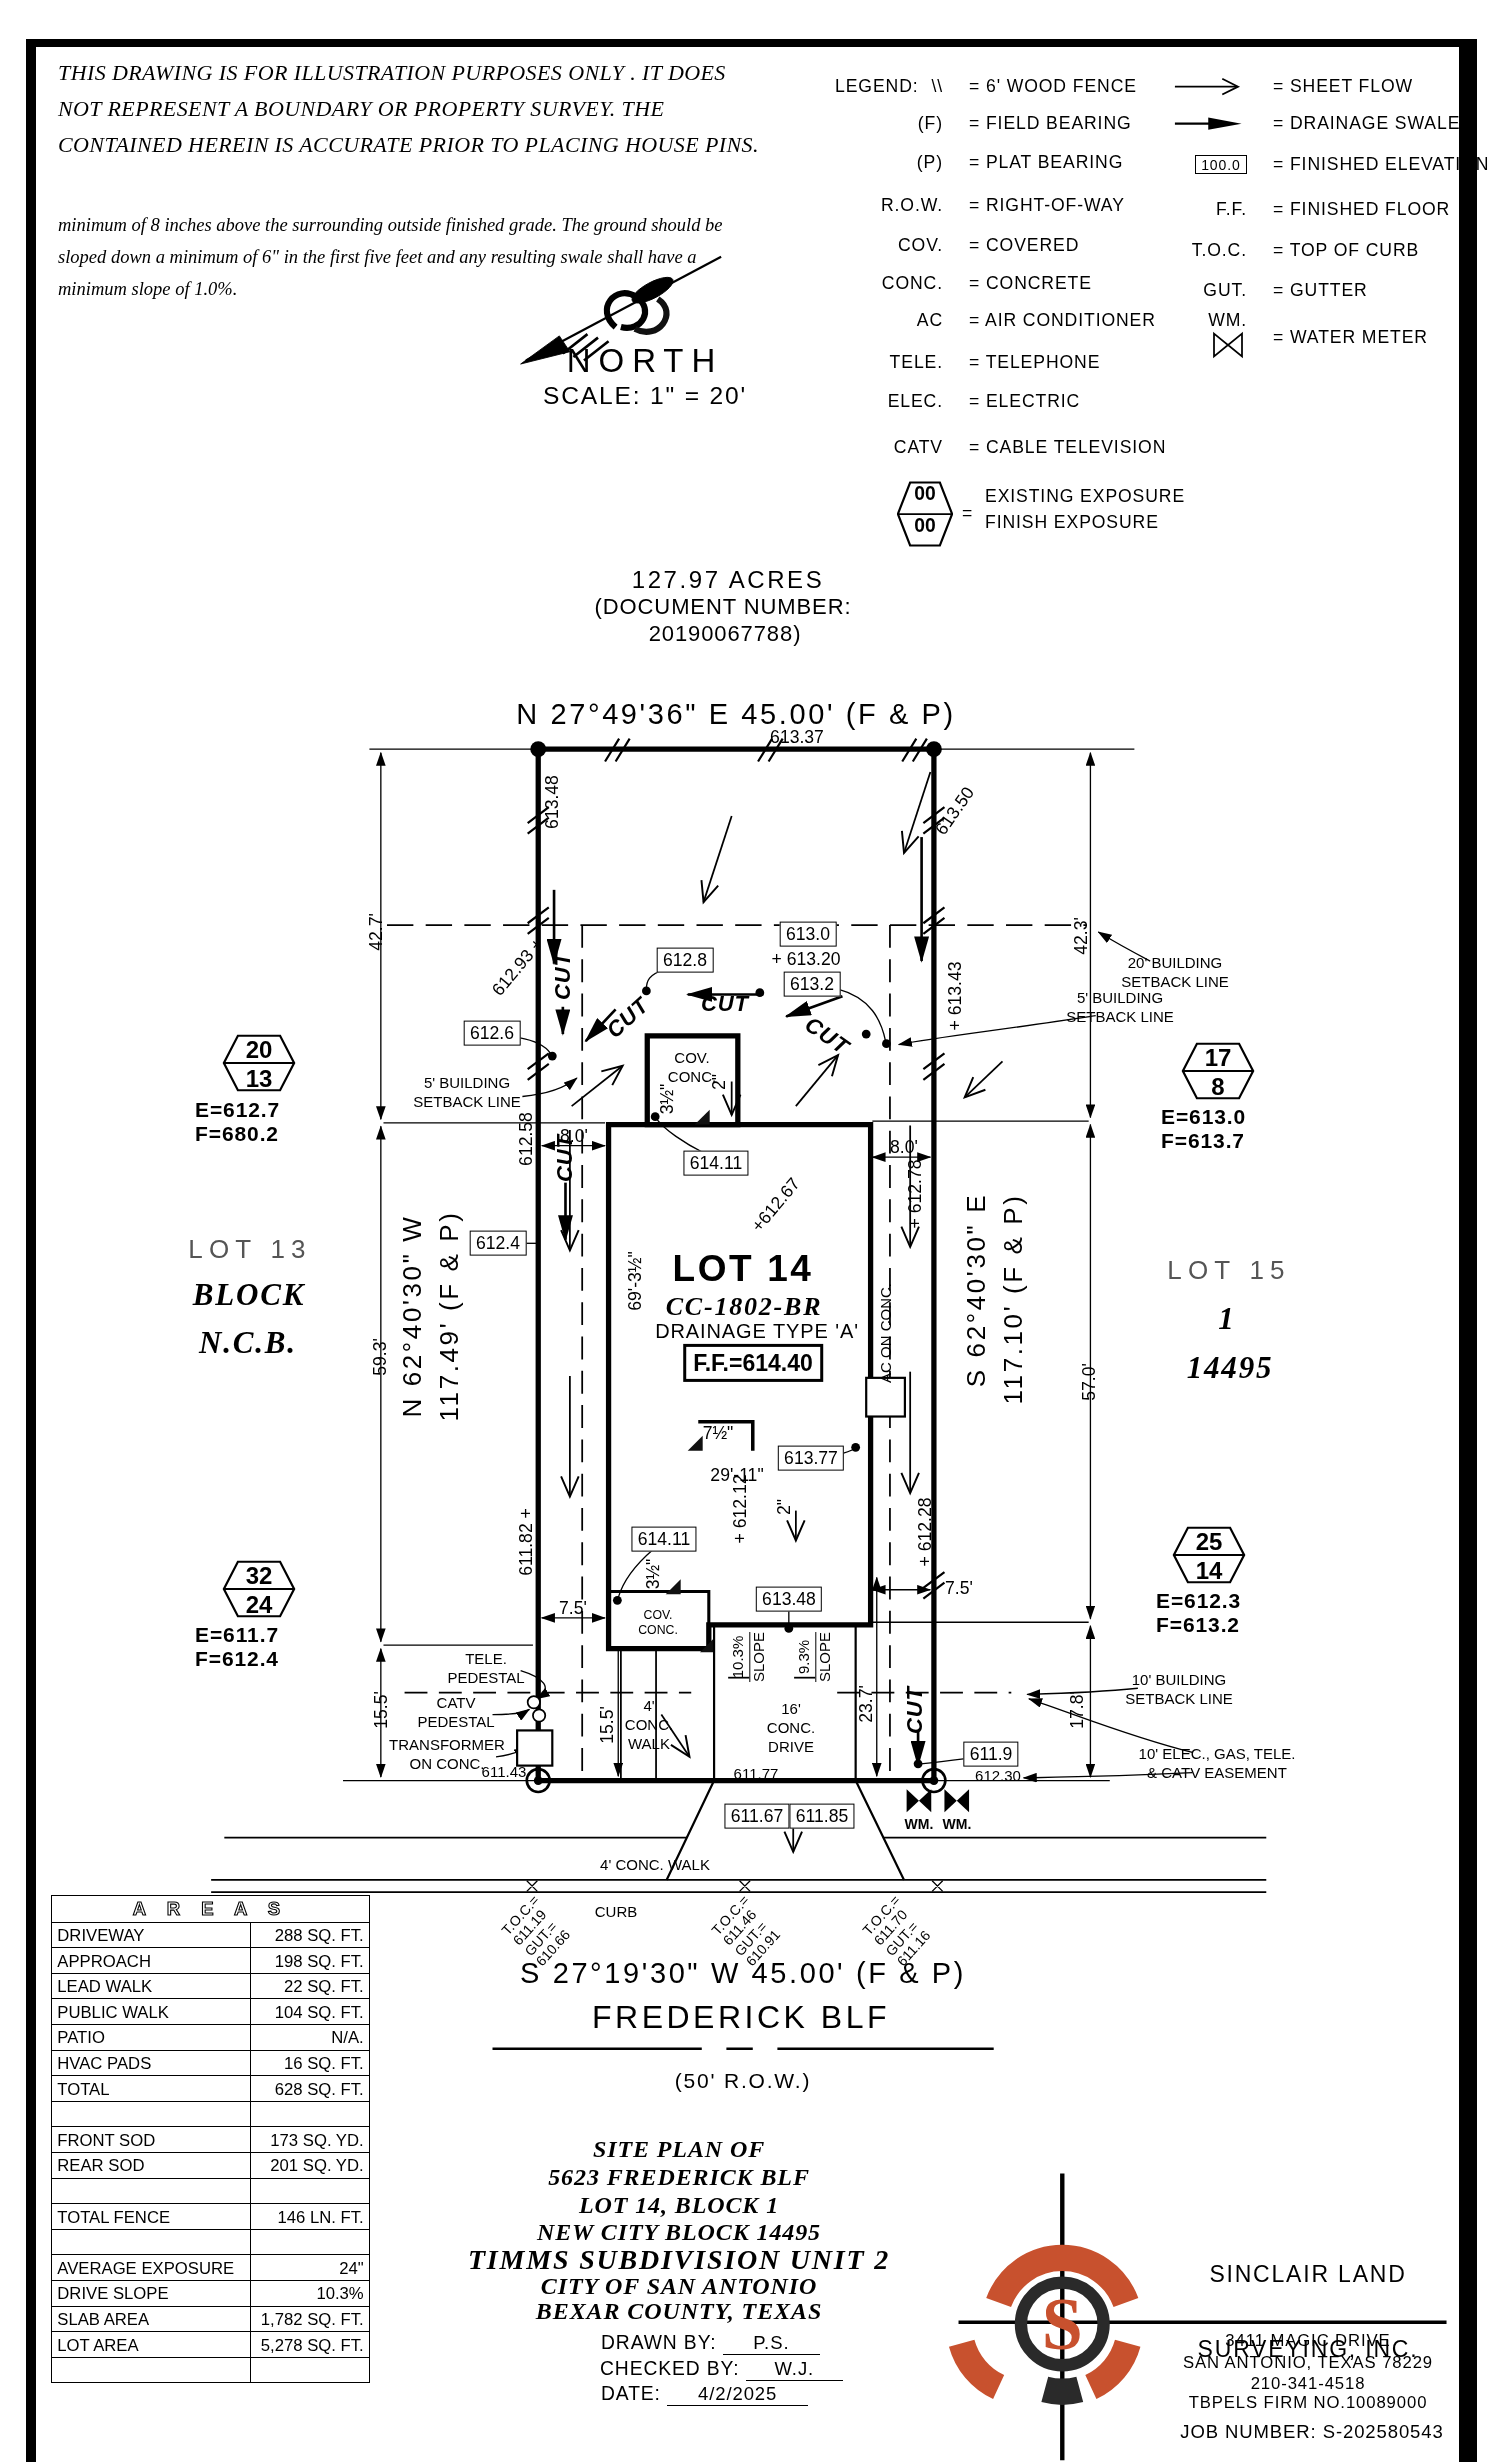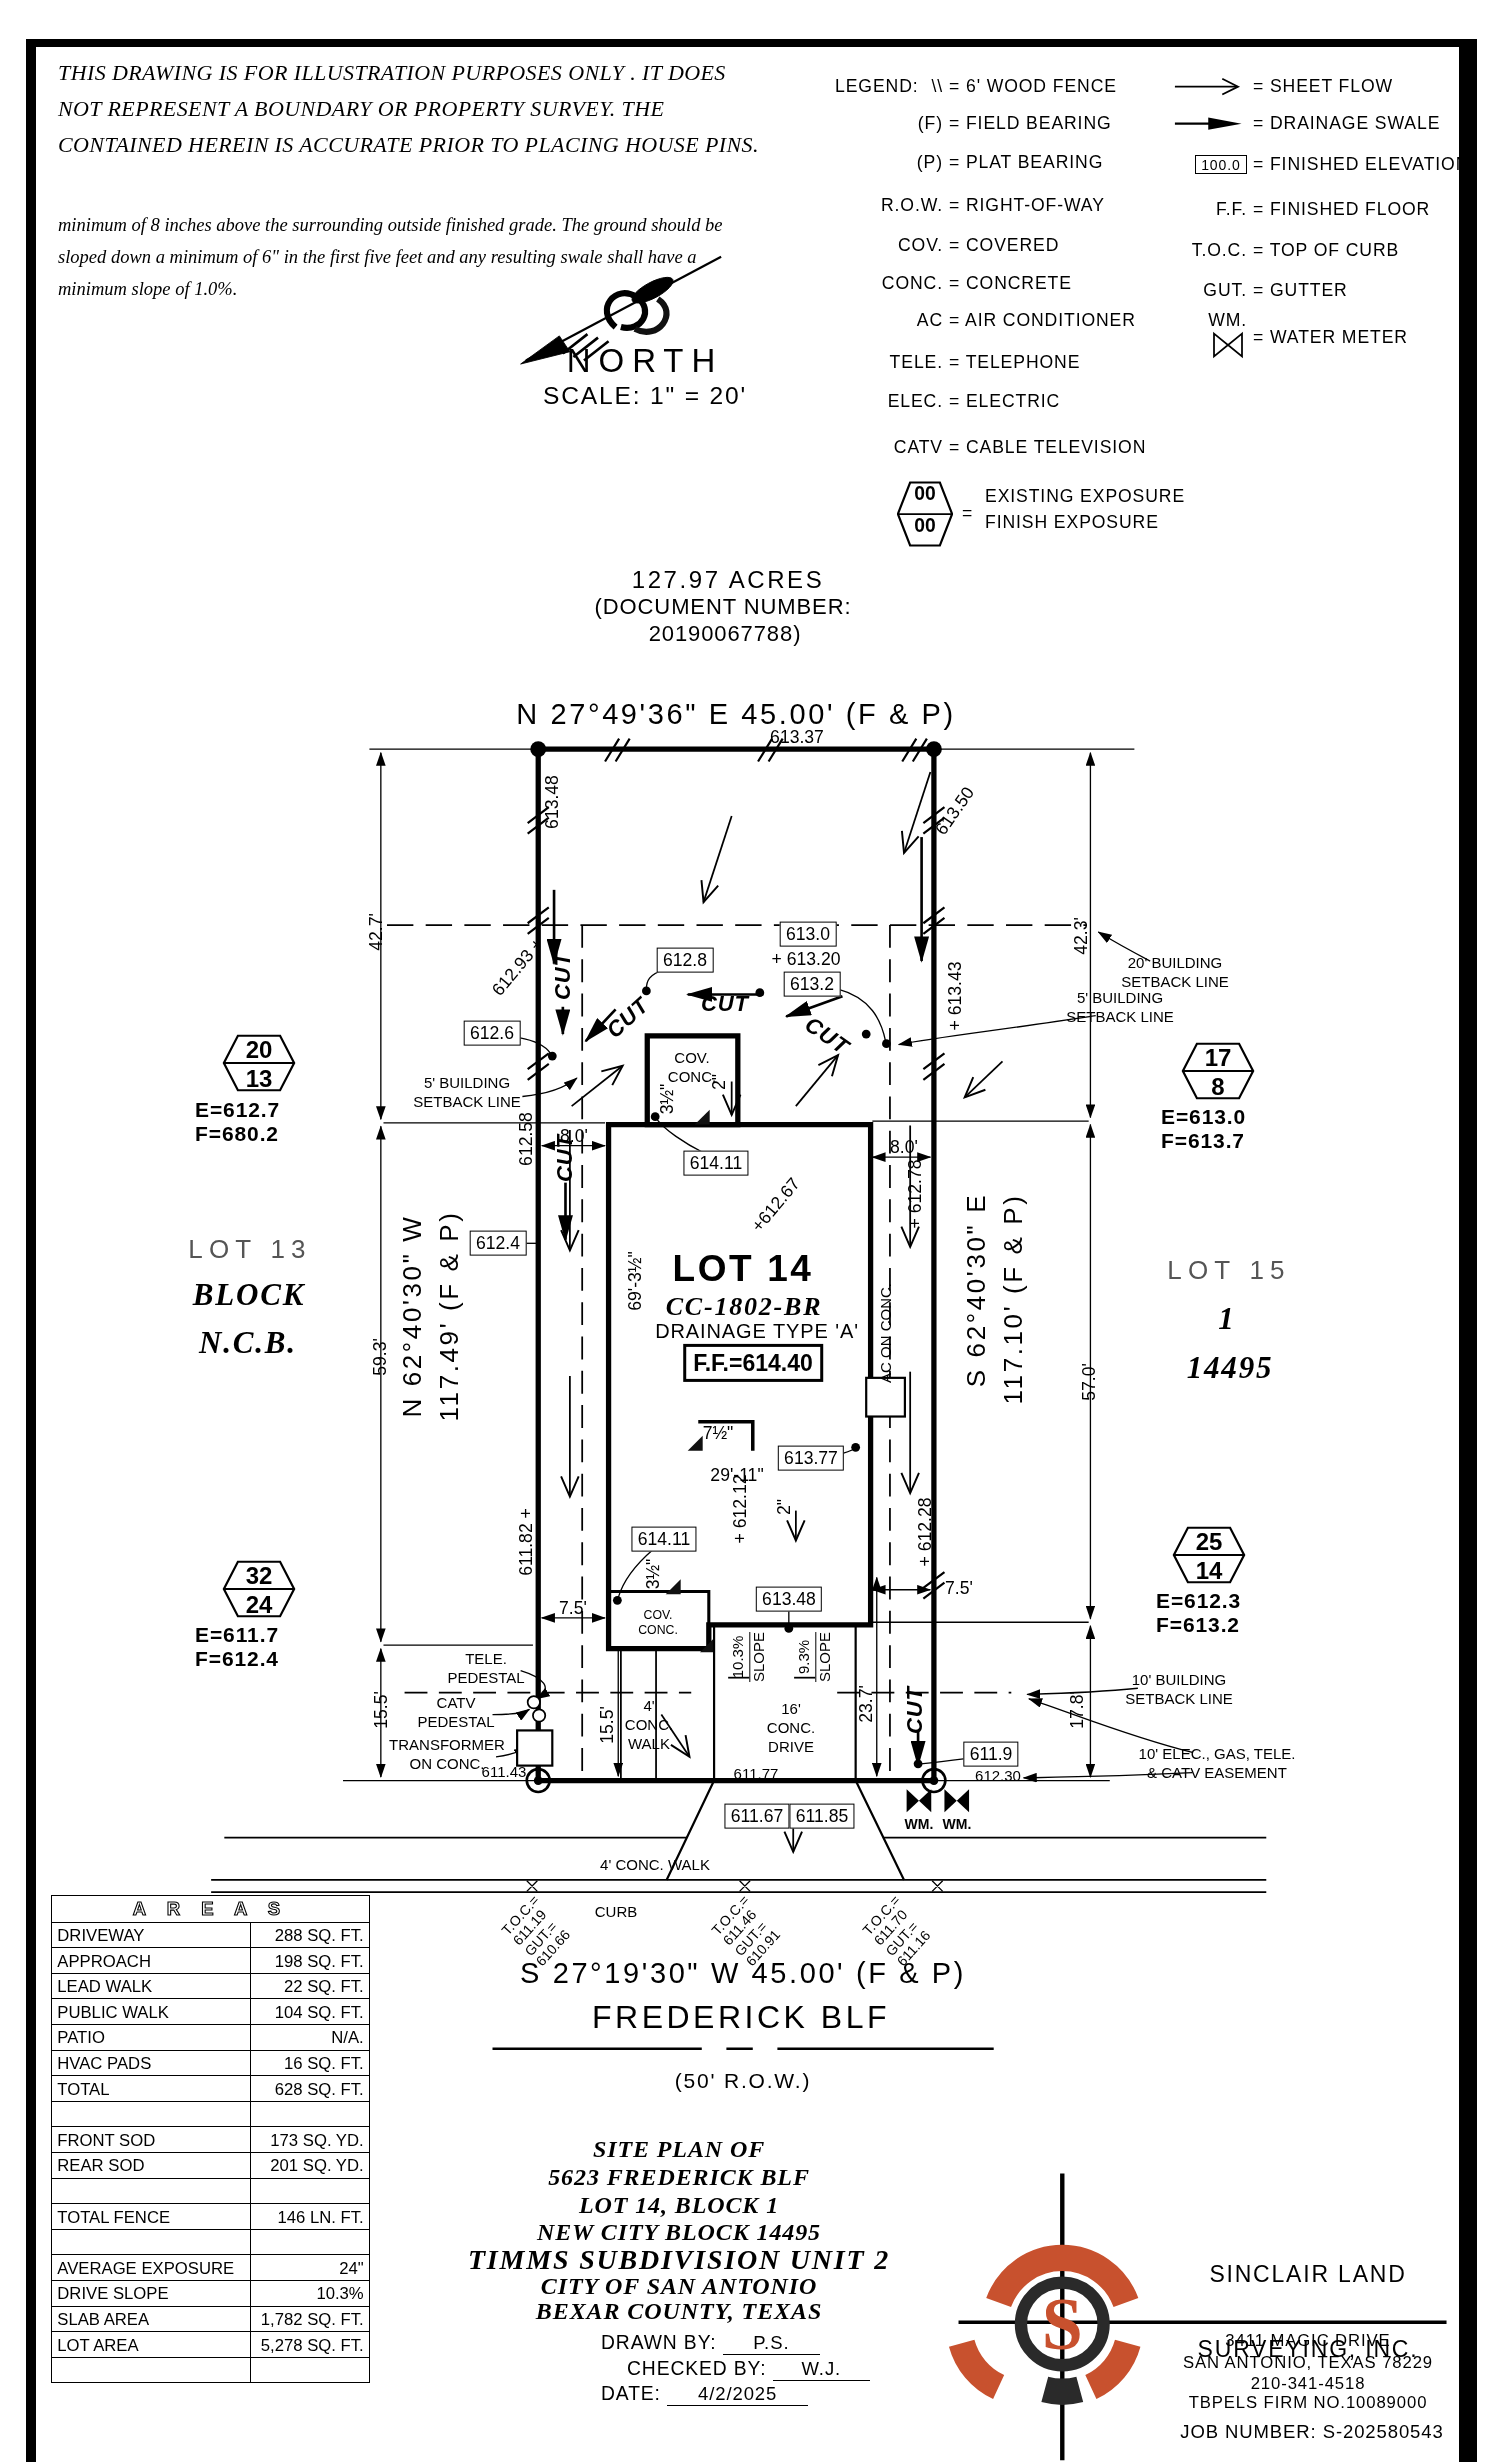--- a/index.html
+++ b/index.html
@@ -36,21 +36,21 @@
   .ml.sm{font-size:12.3px;line-height:1.2;}
   .ml.toc{font-size:14px;line-height:1.1;text-align:left;}
   .ml.slope div:first-child{border-bottom:1.8px solid #000;padding-bottom:0.9px;}
   .ml.slope{font-size:15px;}
   
   .hexnum{position:absolute;transform:translate(-50%,-50%);font:bold 24px "Liberation Sans",sans-serif;}
   .ef{position:absolute;font:bold 21px/24px "Liberation Sans",sans-serif;letter-spacing:0.9px;}
   
   .lg-row{position:absolute;display:flex;align-items:center;font:17.6px "Liberation Sans",sans-serif;letter-spacing:0.9px;white-space:nowrap;}
   .lg-sym{display:flex;justify-content:flex-end;align-items:center;}
-  .lg-def{margin-left:6px;}
+  .lg-def{margin-left:26px;}
   .lg-box{border:1.8px solid #000;padding:0.9px 5.3px;font-size:14px;}
   
   .areas{position:absolute;left:51px;top:1895px;width:317px;border:1.8px solid #000;background:#fff;}
   .areas .hdr{border-bottom:1.8px solid #000;text-align:center;font-weight:bold;font-size:18.5px;letter-spacing:8px;padding:1.8px 0;color:#fff;-webkit-text-stroke:1.1px #000;}
   .arow{display:flex;height:24.6px;border-bottom:1.3px solid #000;font-size:16.7px;}
   .arow:last-child{border-bottom:none;}
   .arow .c1{flex:0 0 193px;border-right:1.3px solid #000;padding:3.5px 0 0 5.3px;}
   .arow .c2{flex:1;text-align:right;padding:3.5px 5.3px 0 0;}
   
   .tb-line{font:italic bold 24px "Liberation Serif",serif;letter-spacing:0.9px;}
@@ -654,21 +654,21 @@
   </div>
 
   <div class="abs ctr tb-line" style="left:679px;top:2149px;">SITE  PLAN  OF</div>
   <div class="abs ctr tb-line" style="left:679px;top:2177px;">5623  FREDERICK  BLF</div>
   <div class="abs ctr tb-line" style="left:679px;top:2205px;">LOT  14,  BLOCK  1</div>
   <div class="abs ctr tb-line" style="left:679px;top:2232px;">NEW  CITY  BLOCK  14495</div>
   <div class="abs ctr tb-line big" style="left:679px;top:2260px;">TIMMS  SUBDIVISION  UNIT  2</div>
   <div class="abs ctr tb-line" style="left:679px;top:2286px;">CITY  OF  SAN  ANTONIO</div>
   <div class="abs ctr tb-line" style="left:679px;top:2311px;">BEXAR  COUNTY,  TEXAS</div>
   <div class="abs sign" style="left:601px;top:2332px;"><span>DRAWN BY:</span> <span class="val">P.S.</span></div>
-  <div class="abs sign" style="left:627px;top:2358px;"><span>CHECKED BY:</span> <span class="val">W.J.</span></div>
+  <div class="abs sign" style="left:600px;top:2358px;"><span>CHECKED BY:</span> <span class="val">W.J.</span></div>
   <div class="abs sign" style="left:601px;top:2383px;"><span>DATE:</span> <span class="val" style="min-width:141px;">4/2/2025</span></div>
 
   <div class="abs ctr sv-name" style="left:1308px;top:2274px;">SINCLAIR  LAND</div>
   <div class="abs ctr sv-name" style="left:1308px;top:2301px;margin-top:48px;">SURVEYING,  INC.</div>
   <div class="abs ctr sv-addr" style="left:1308px;top:2341px;">3411  MAGIC  DRIVE</div>
   <div class="abs ctr sv-addr" style="left:1308px;top:2363px;">SAN  ANTONIO,  TEXAS  78229</div>
   <div class="abs ctr sv-addr" style="left:1308px;top:2384px;">210-341-4518</div>
   <div class="abs ctr sv-addr" style="left:1308px;top:2403px;">TBPELS  FIRM  NO.10089000</div>
   <div class="abs ctr sv-job" style="left:1312px;top:2432px;">JOB  NUMBER:   S-202580543</div>
 

